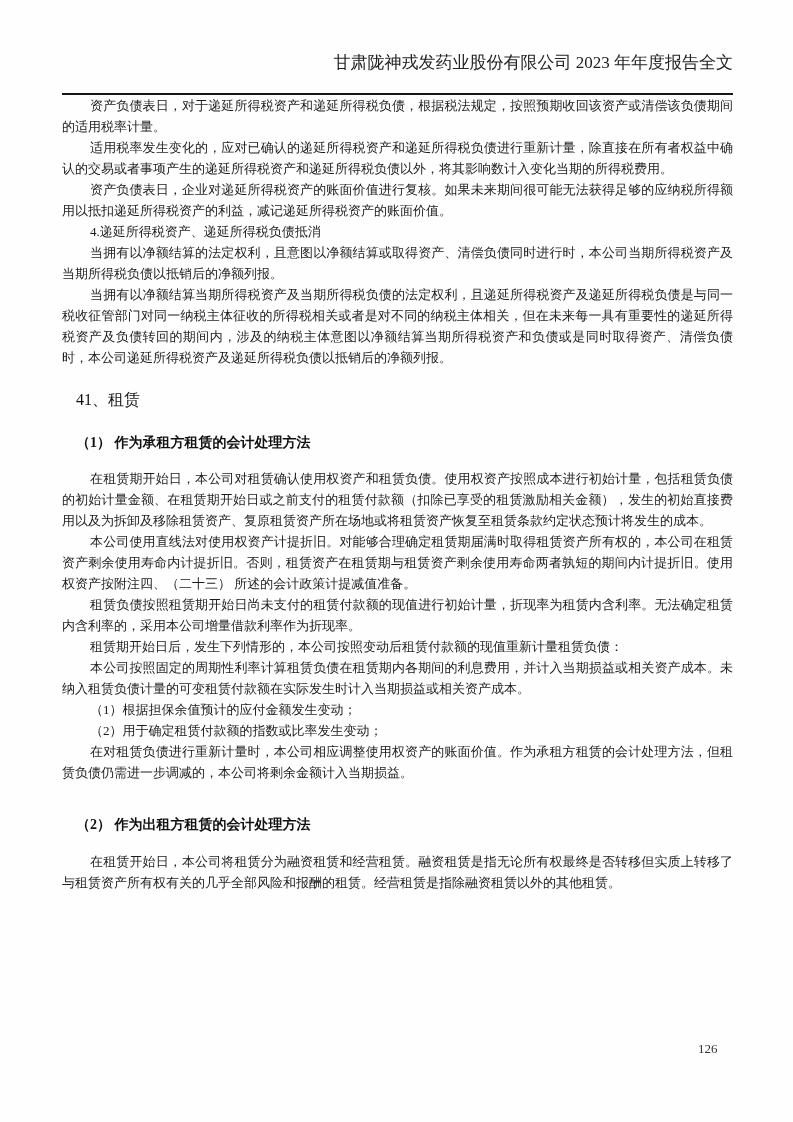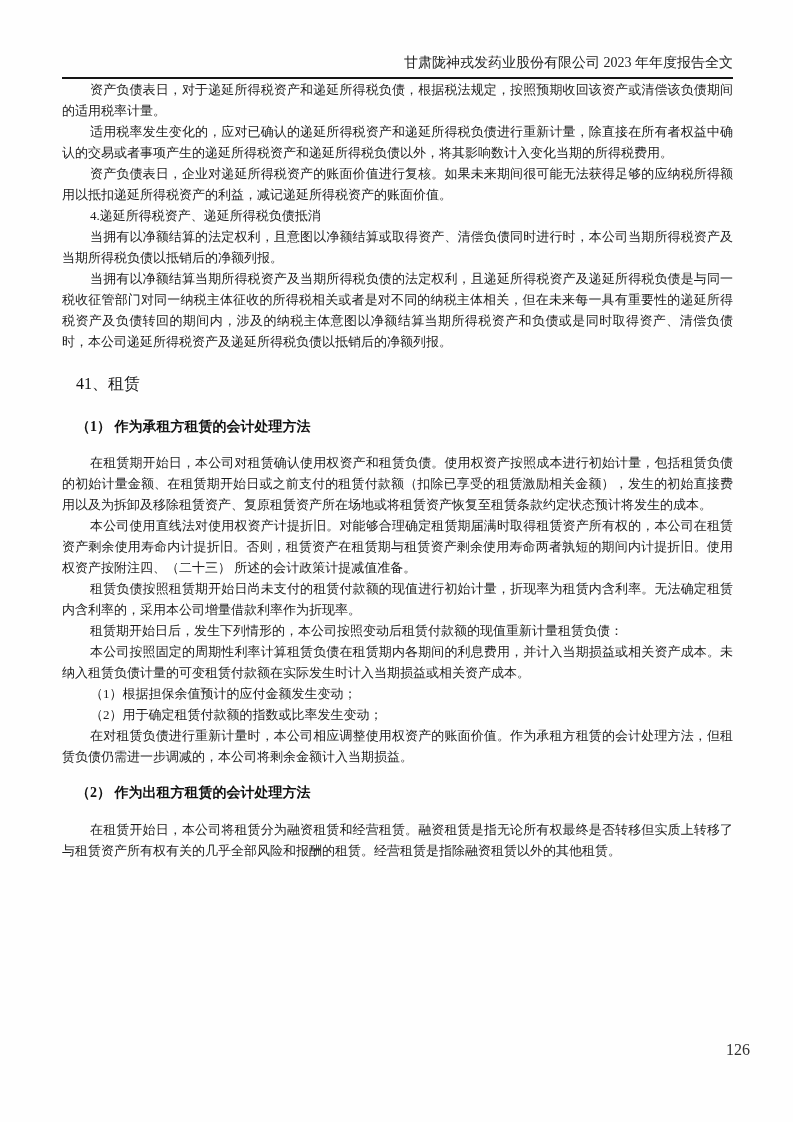--- a/index.html
+++ b/index.html
@@ -13,23 +13,23 @@
     height: 1122px;
     background: #fefefe;
     box-sizing: border-box;
     padding: 55px 60px 0 62px;
     font-family: "Liberation Serif", "DejaVu Serif", serif;
     color: #1c1c1c;
     overflow: hidden;
   }
   .page-header {
     text-align: right;
-    font-size: 14px;
+    font-size: 17px;
     line-height: 16px;
-    padding-bottom: 6px;
+    padding-bottom: 22px;
     border-bottom: 2px solid #161616;
     color: #222222;
   }
   .content {
     padding-top: 0;
   }
   p.para {
     margin: 0;
     font-size: 13px;
     line-height: 21px;
@@ -48,28 +48,28 @@
     color: #111111;
   }
   h3.sub-heading {
     font-size: 14px;
     font-weight: bold;
     margin: 23px 0 15px 14px;
     line-height: 20px;
     color: #111111;
   }
   h3.sub-heading.second {
-    margin-top: 16px;
+    margin-top: 32px;
     margin-bottom: 16px;
   }
   .page-number {
     position: absolute;
     top: 1041px;
-    left: 726px;
-    font-size: 16px;
+    left: 698px;
+    font-size: 13px;
     color: #333333;
   }
 </style>
 </head>
 <body>
 
 <div class="page">
 
   <div class="page-header">
     <span>甘肃陇神戎发药业股份有限公司 2023 年年度报告全文</span>

